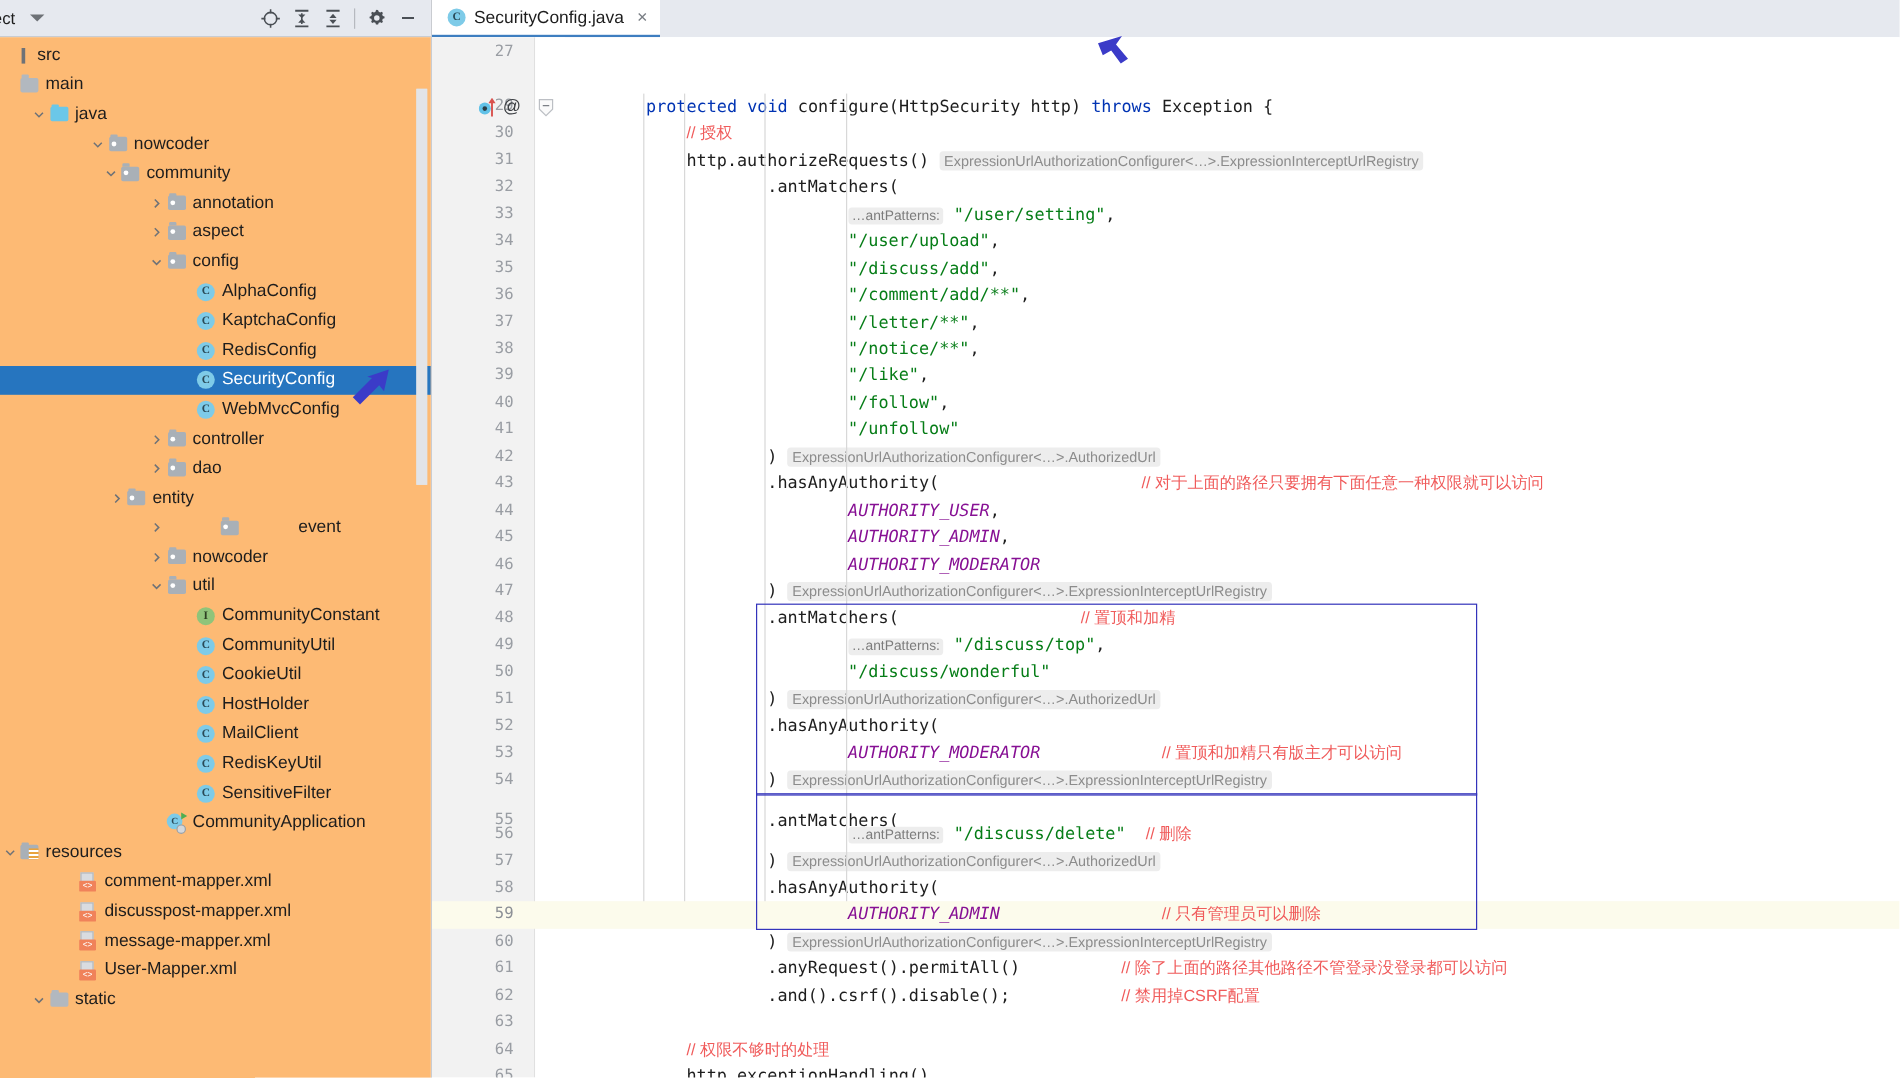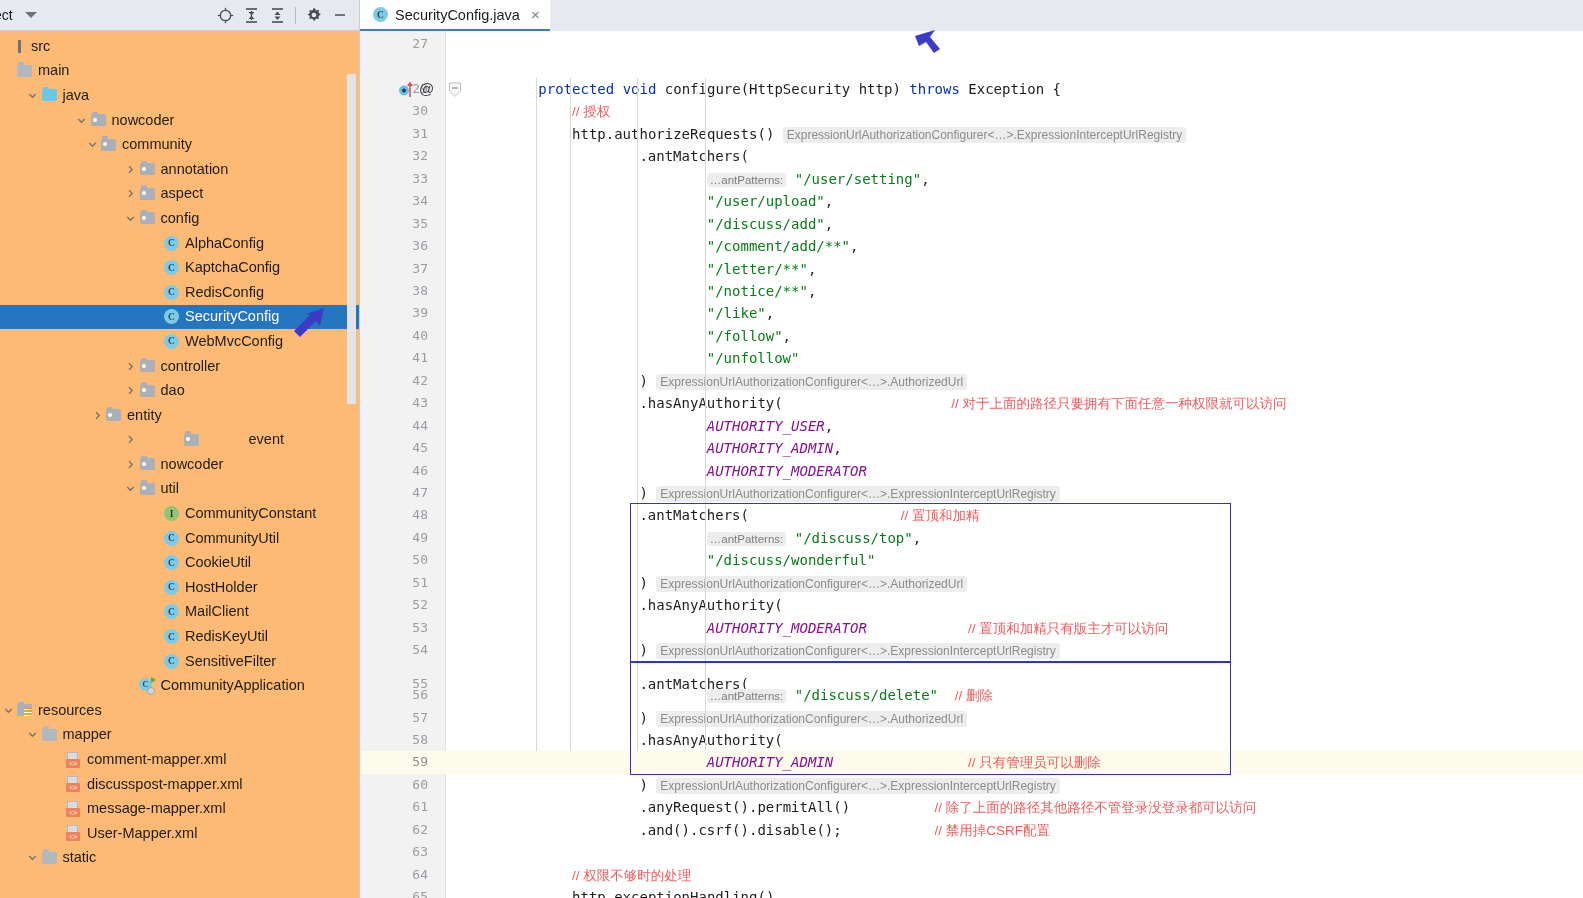--- a/index.html
+++ b/index.html
@@ -420,31 +420,20 @@
           <span class="arrow">
             <svg width="11" height="11" viewBox="0 0 11 11">
               <path d="M2.2 4 L5.5 7.3 L8.8 4" fill="none" stroke="#6e7277" stroke-width="1.25"></path>
             </svg>
           </span>
           <span class="ic">
             <span class="fold-res"></span>
           </span>
           <span class="lbl">resources</span>
         </div>
-        <div class="row" style="padding-left: 24.5px;">
-          <span class="arrow">
-            <svg width="11" height="11" viewBox="0 0 11 11">
-              <path d="M2.2 4 L5.5 7.3 L8.8 4" fill="none" stroke="#6e7277" stroke-width="1.25"></path>
-            </svg>
-          </span>
-          <span class="ic">
-            <span class="fold-plain"></span>
-          </span>
-          <span class="lbl">mapper</span>
-        </div>
         <div class="row" style="padding-left: 49px;">
           <span class="arrow"></span>
           <span class="ic">
             <span class="xmlic">
               <span class="pg"></span>
               <span class="tag">&lt;&gt;</span>
             </span>
           </span>
           <span class="lbl">comment-mapper.xml</span>
         </div>

